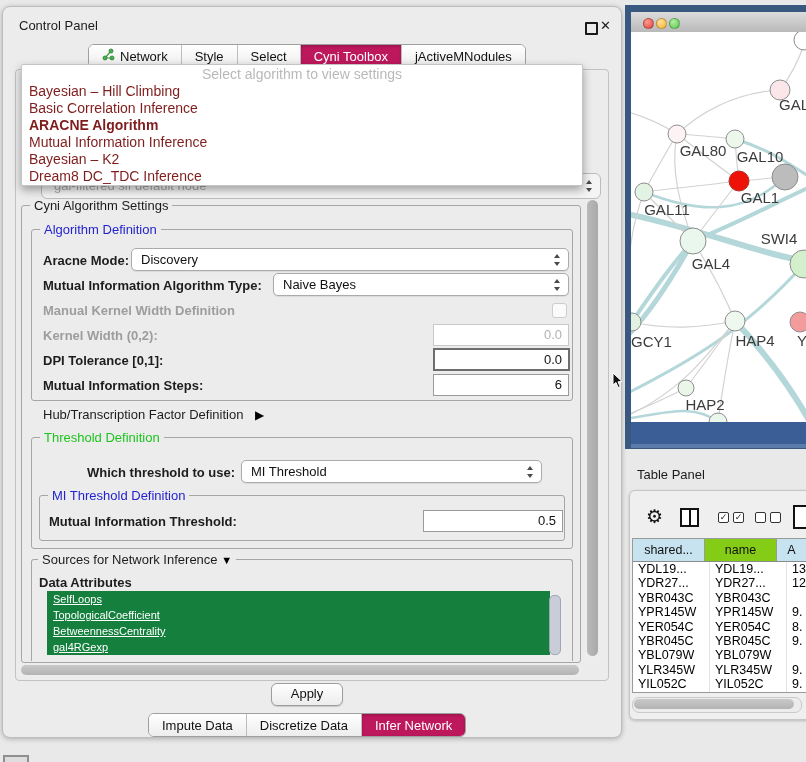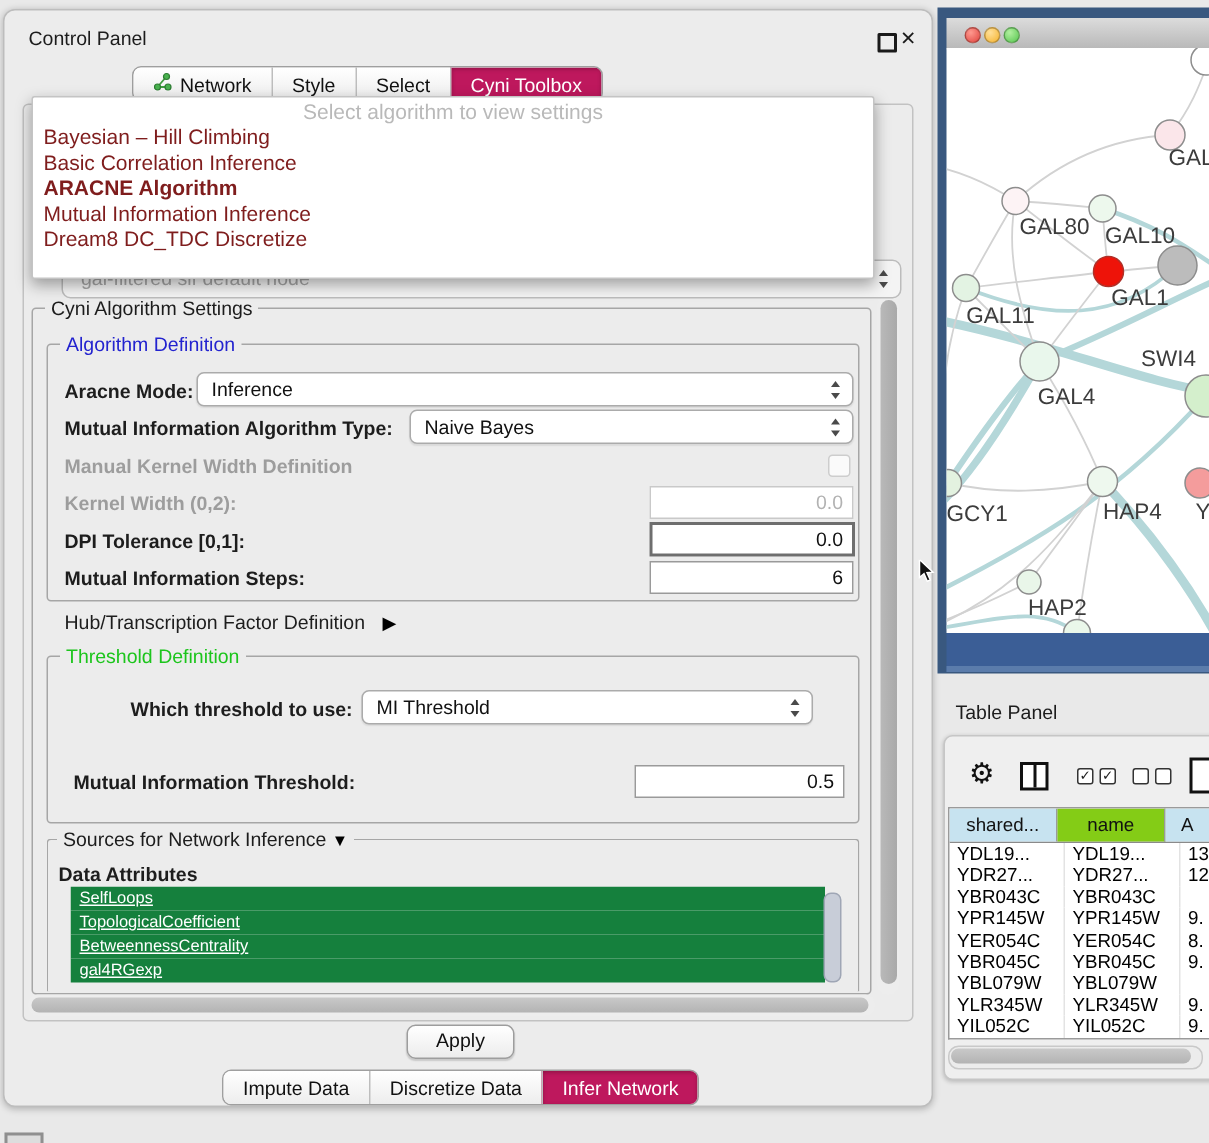--- a/index.html
+++ b/index.html
@@ -148,39 +148,42 @@
     </div>
     <div class="tab">
         <span>Style</span>
       </div>
     <div class="tab">
         <span>Select</span>
       </div>
     <div class="tab sel">
         <span>Cyni Toolbox</span>
       </div>
+    <div class="tab">
+        <span>jActiveMNodules</span>
+      </div>
   </div>
 
   <div class="abs" id="inner-panel"></div>
 
   <div class="abs" id="hidden-combo">
     <span>gal-filtered sif default node</span>
     <span class="spin"></span>
   </div>
 
   <div class="group" style="left:18px;top:198px;width:558px;height:456px;">
     <span class="gtitle">Cyni Algorithm Settings</span>
   </div>
 
   <div class="group" style="left:28px;top:222px;width:540px;height:170px;">
     <span class="gtitle blue">Algorithm Definition</span>
   </div>
   <div class="abs lbl" style="left:40px;top:246px;">Aracne Mode:</div>
   <div class="abs combo" style="left:128px;top:241px;width:427px;height:21px;line-height:21px;">
-    <span>Inference</span>
+    <span>Discovery</span>
     <span class="spin"></span>
   </div>
   <div class="abs combo" style="left:270px;top:266px;width:285px;height:21px;line-height:21px;">
     <span>Naive Bayes</span>
     <span class="spin"></span>
   </div>
   <div class="abs lbl" style="left:40px;top:271px;">Mutual Information Algorithm Type:</div>
   <div class="abs lbl dis" style="left:40px;top:296px;">Manual Kernel Width Definition</div>
   <div class="chk" style="left:549px;top:296px;"></div>
   <div class="abs lbl dis" style="left:40px;top:321px;">Kernel Width (0,2):</div>
@@ -196,20 +199,23 @@
   </div>
 
   <div class="group" style="left:28px;top:430px;width:540px;height:110px;">
     <span class="gtitle green">Threshold Definition</span>
   </div>
   <div class="abs lbl" style="left:84px;top:458px;">Which threshold to use:</div>
   <div class="abs combo" style="left:238px;top:453px;width:290px;height:21px;line-height:21px;">
     <span>MI Threshold</span>
     <span class="spin"></span>
   </div>
+  <div class="group" style="left:36px;top:488px;width:524px;height:44px;">
+    <span class="gtitle blue">MI Threshold Definition</span>
+  </div>
   <div class="abs lbl" style="left:46px;top:507px;">Mutual Information Threshold:</div>
   <div class="abs tfield" style="left:420px;top:503px;width:132px;height:20px;line-height:20px;">0.5</div>
 
   <div class="group" style="left:28px;top:552px;width:540px;height:101px;border-bottom:none;border-radius:3px 3px 0 0;">
     <span class="gtitle" style="left:6px;">
       <span>Sources for Network Inference</span>
       <span class="arrow-d">▼</span>
     </span>
   </div>
   <div class="abs lbl" style="left:36px;top:568px;">Data Attributes</div>
@@ -240,21 +246,22 @@
         <span>Infer Network</span>
       </div>
   </div>
 
   <div class="abs" id="algo-popup">
     <div id="algo-prompt">Select algorithm to view settings</div>
     <div class="algo-item">Bayesian – Hill Climbing</div>
     <div class="algo-item">Basic Correlation Inference</div>
     <div class="algo-item bold">ARACNE Algorithm</div>
     <div class="algo-item">Mutual Information Inference</div>
-    <div class="algo-item">Dream8 DC_TDC Discretize</div>
+    <div class="algo-item">Bayesian – K2</div>
+    <div class="algo-item">Dream8 DC_TDC Inference</div>
   </div>
 </div>
 
 <div class="abs" id="net-frame"></div>
 <div class="abs" id="net-titlebar">
   <div class="light" style="left:12px;background:radial-gradient(circle at 35% 30%,#ff9a90,#e0443e);"></div>
   <div class="light" style="left:25px;background:radial-gradient(circle at 35% 30%,#ffe09a,#f5b32e);"></div>
   <div class="light" style="left:38px;background:radial-gradient(circle at 35% 30%,#b2f0a0,#57c64f);"></div>
 </div>
 <div class="abs" id="net-canvas">

